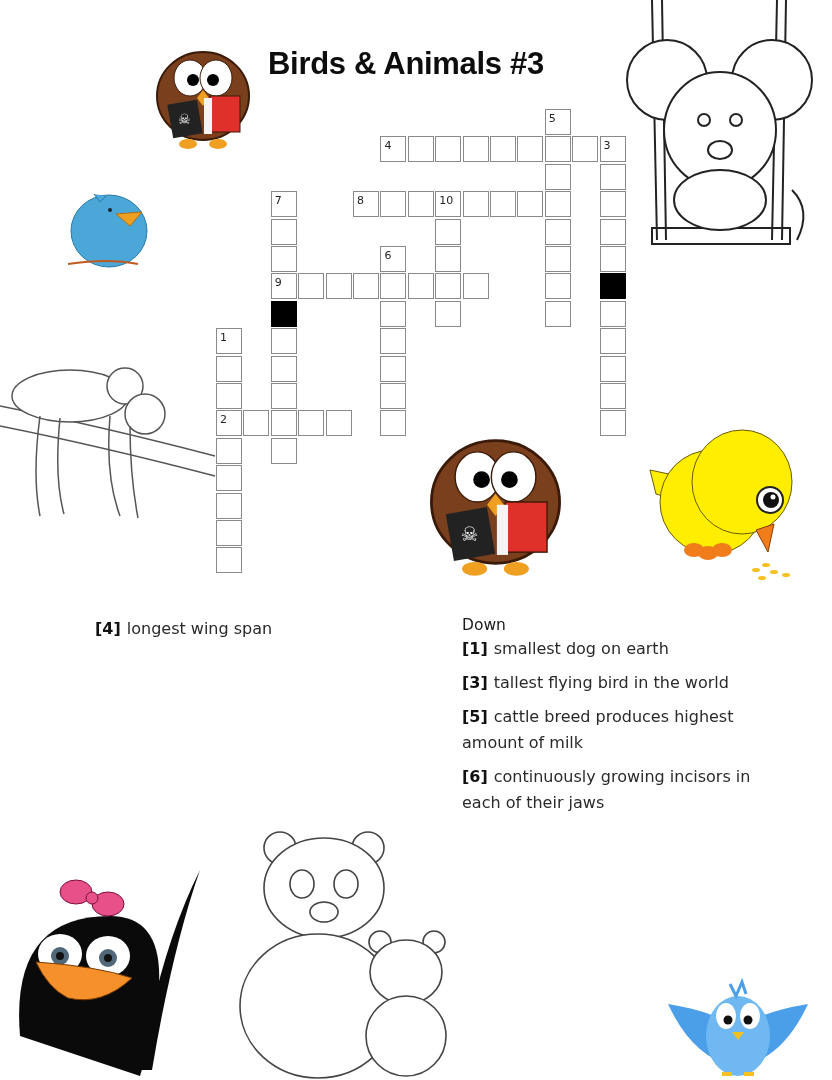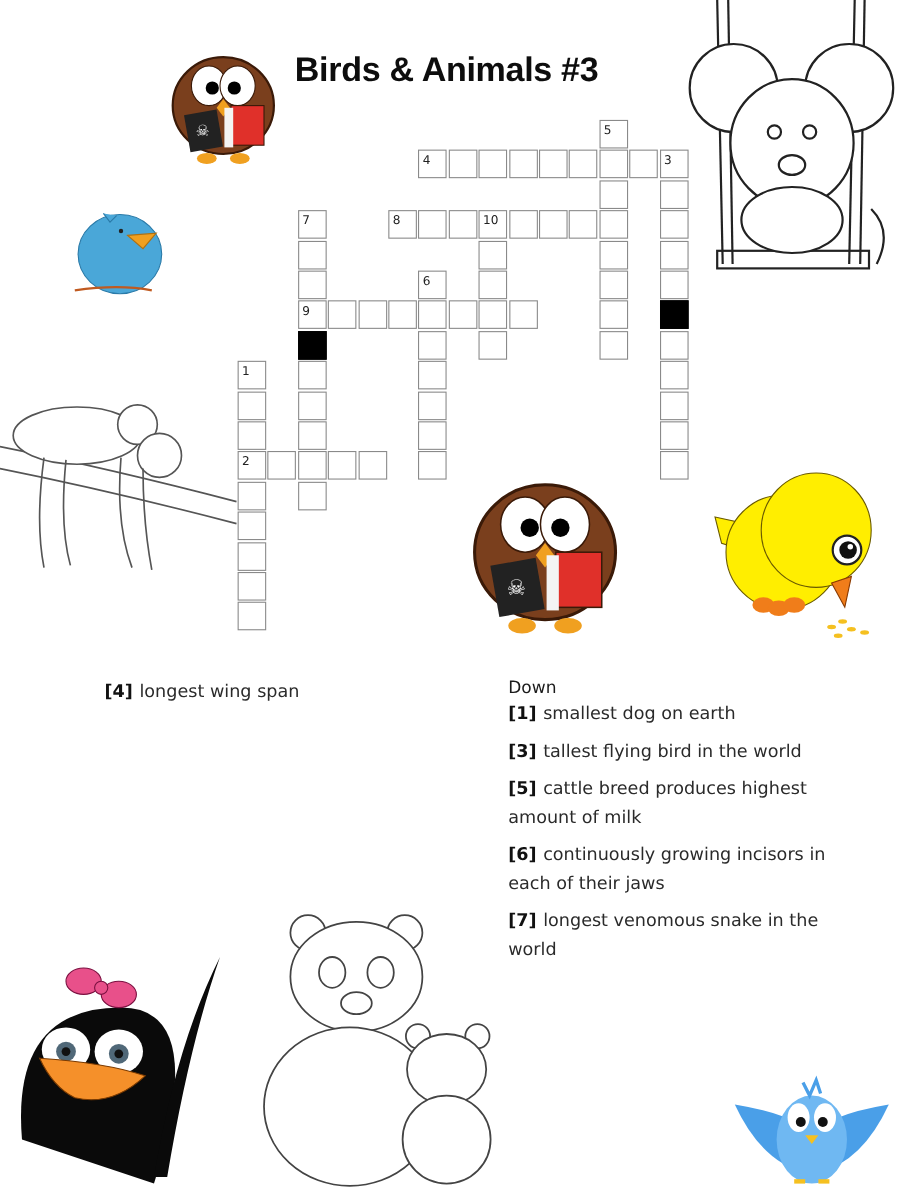--- a/index.html
+++ b/index.html
@@ -119,21 +119,20 @@
 <div class="clues" id="across">
   <div class="clue"><span class="n">[4]</span><span>longest wing span</span></div>
 </div>
 
 <div class="clues" id="down">
   <h3>Down</h3>
   <div class="clue"><span class="n">[1]</span><span>smallest dog on earth</span></div>
   <div class="clue"><span class="n">[3]</span><span>tallest flying bird in the world</span></div>
   <div class="clue"><span class="n">[5]</span><span>cattle breed produces highest amount of milk</span></div>
   <div class="clue"><span class="n">[6]</span><span>continuously growing incisors in each of their jaws</span></div>
-  <div class="clue"><span class="n">[7]</span><span>longest venomous snake in the world</span></div>
 </div>
 
 <svg class="art" style="left:148px;top:40px" width="110" height="112" viewBox="0 0 110 112">
   <ellipse cx="55" cy="56" rx="46" ry="44" fill="#7a3f1d" stroke="#3a1a08" stroke-width="2"></ellipse>
   <ellipse cx="42" cy="38" rx="16" ry="18" fill="#fff" stroke="#3a1a08"></ellipse>
   <ellipse cx="68" cy="38" rx="16" ry="18" fill="#fff" stroke="#3a1a08"></ellipse>
   <circle cx="45" cy="40" r="6" fill="#000"></circle>
     <circle cx="65" cy="40" r="6" fill="#000"></circle>
   <polygon points="55,50 49,58 55,66 61,58" fill="#f0a020"></polygon>
   <rect x="22" y="62" width="30" height="34" fill="#222" transform="rotate(-10 37 79)"></rect>

